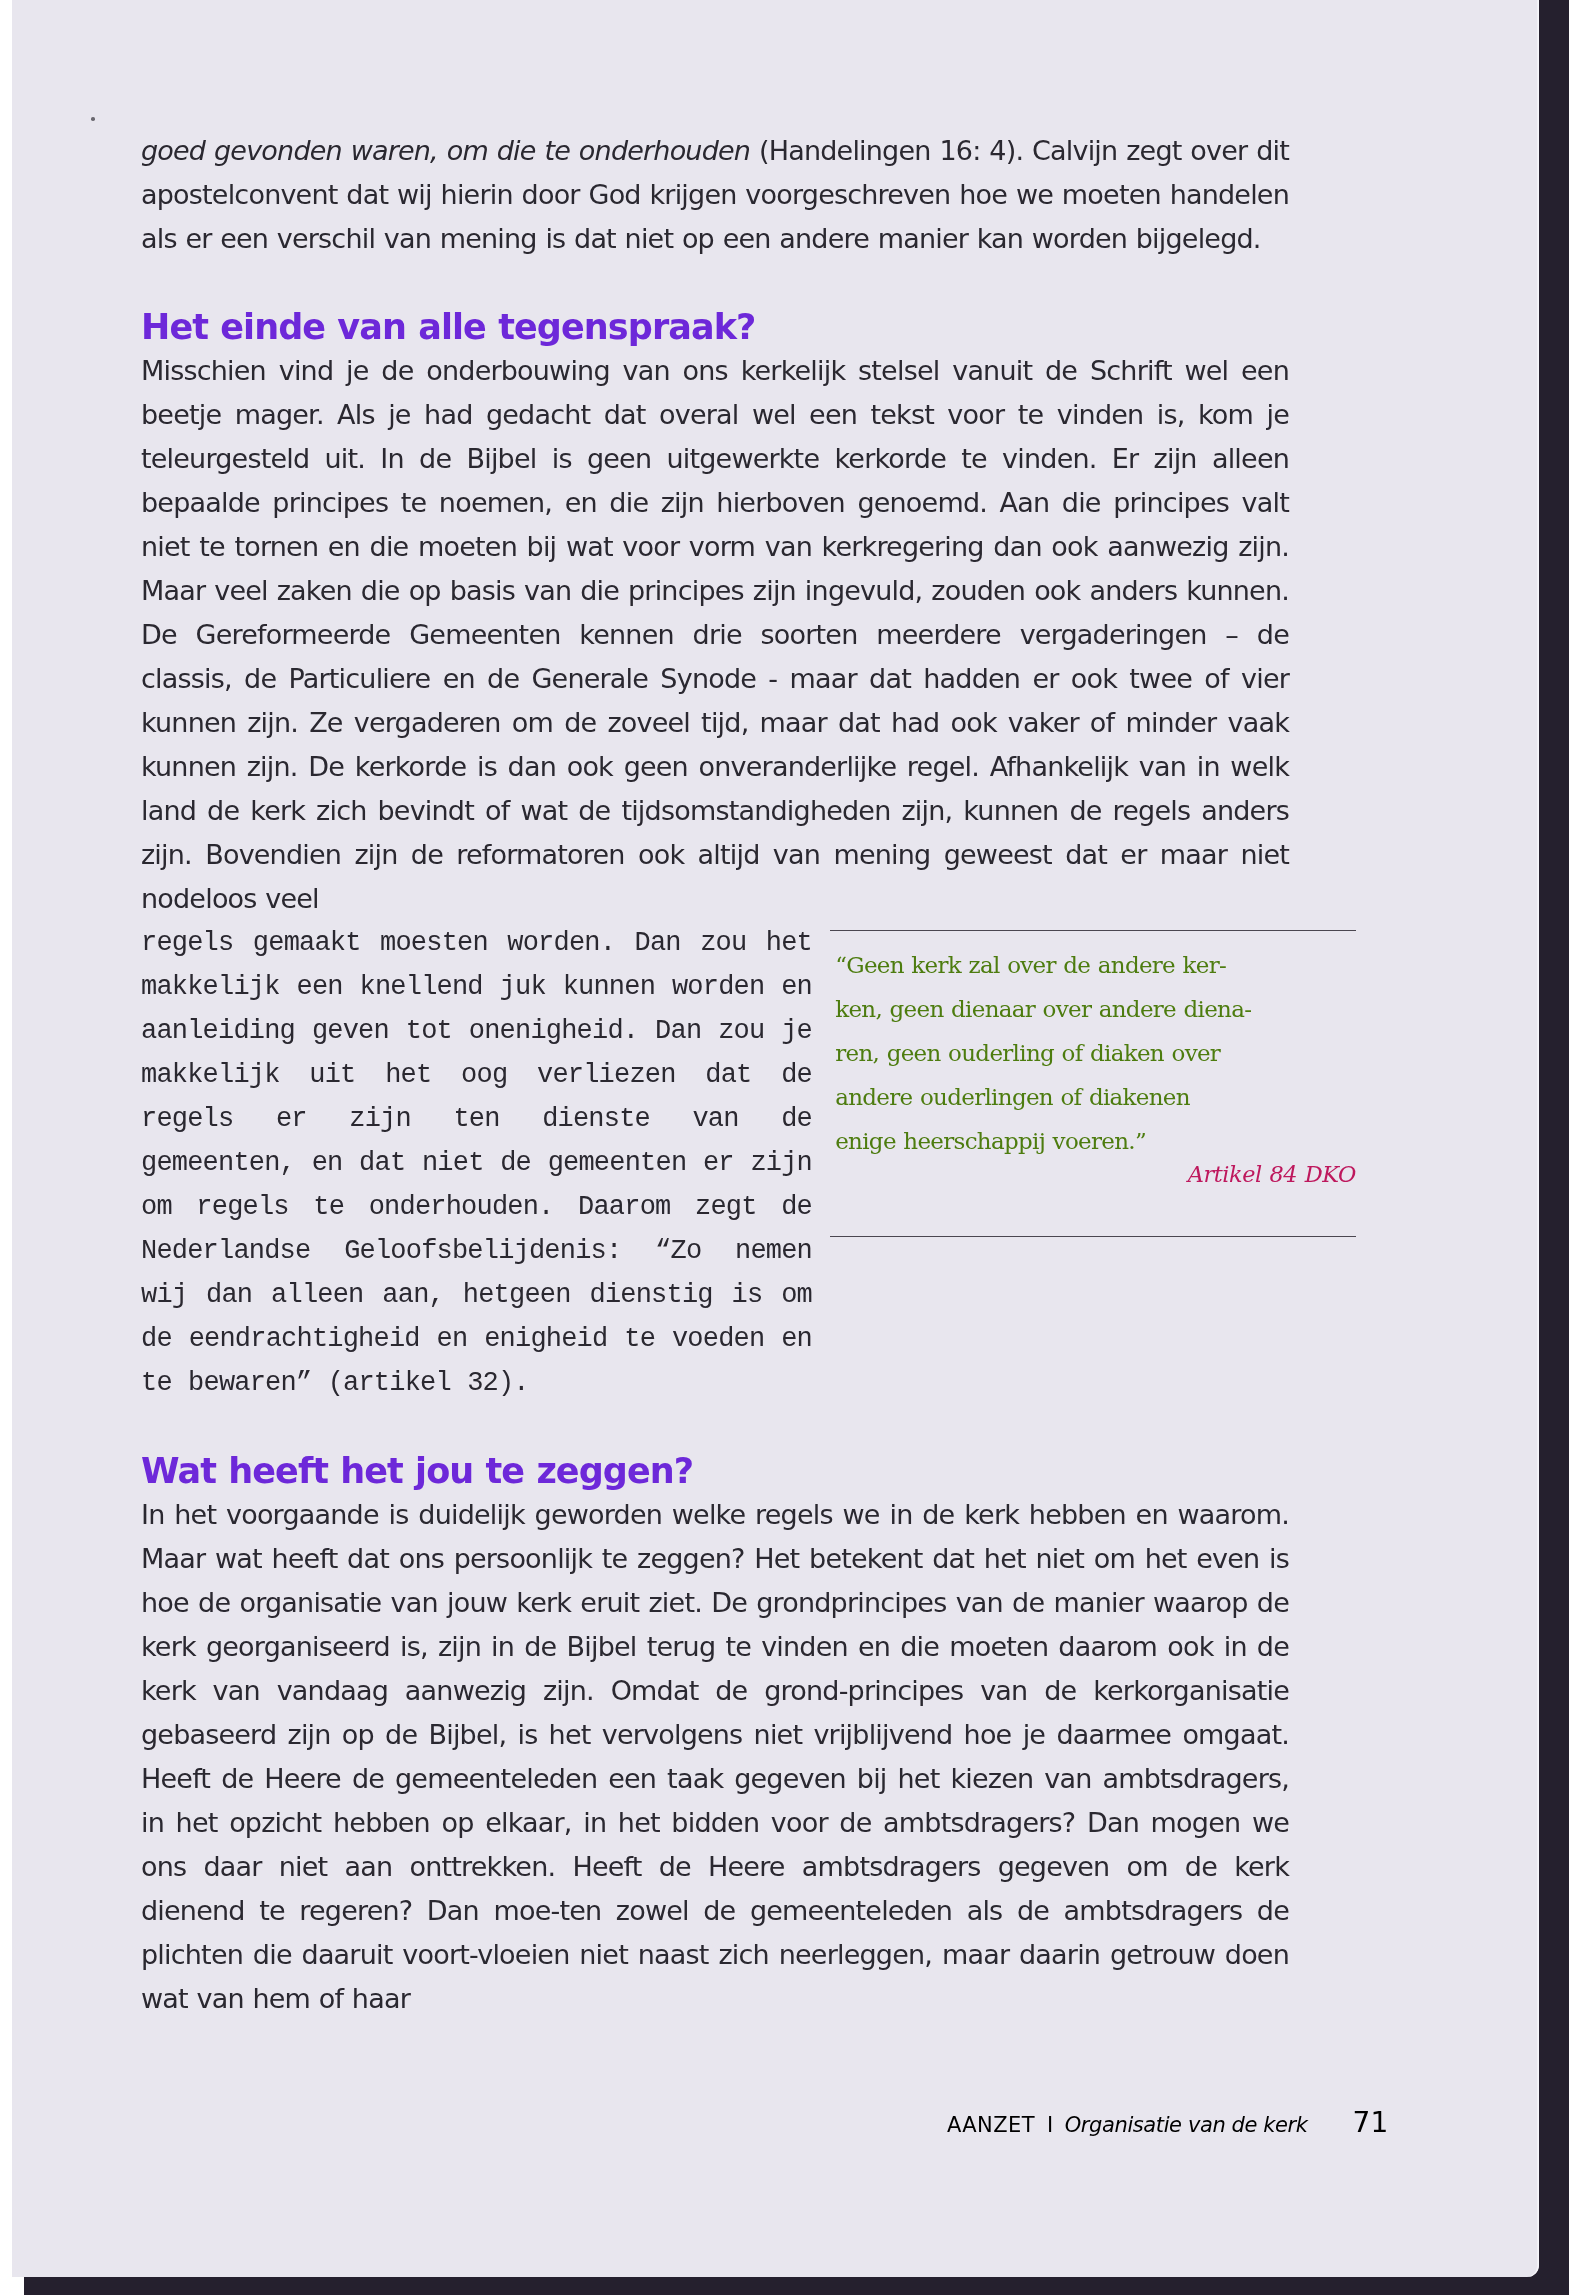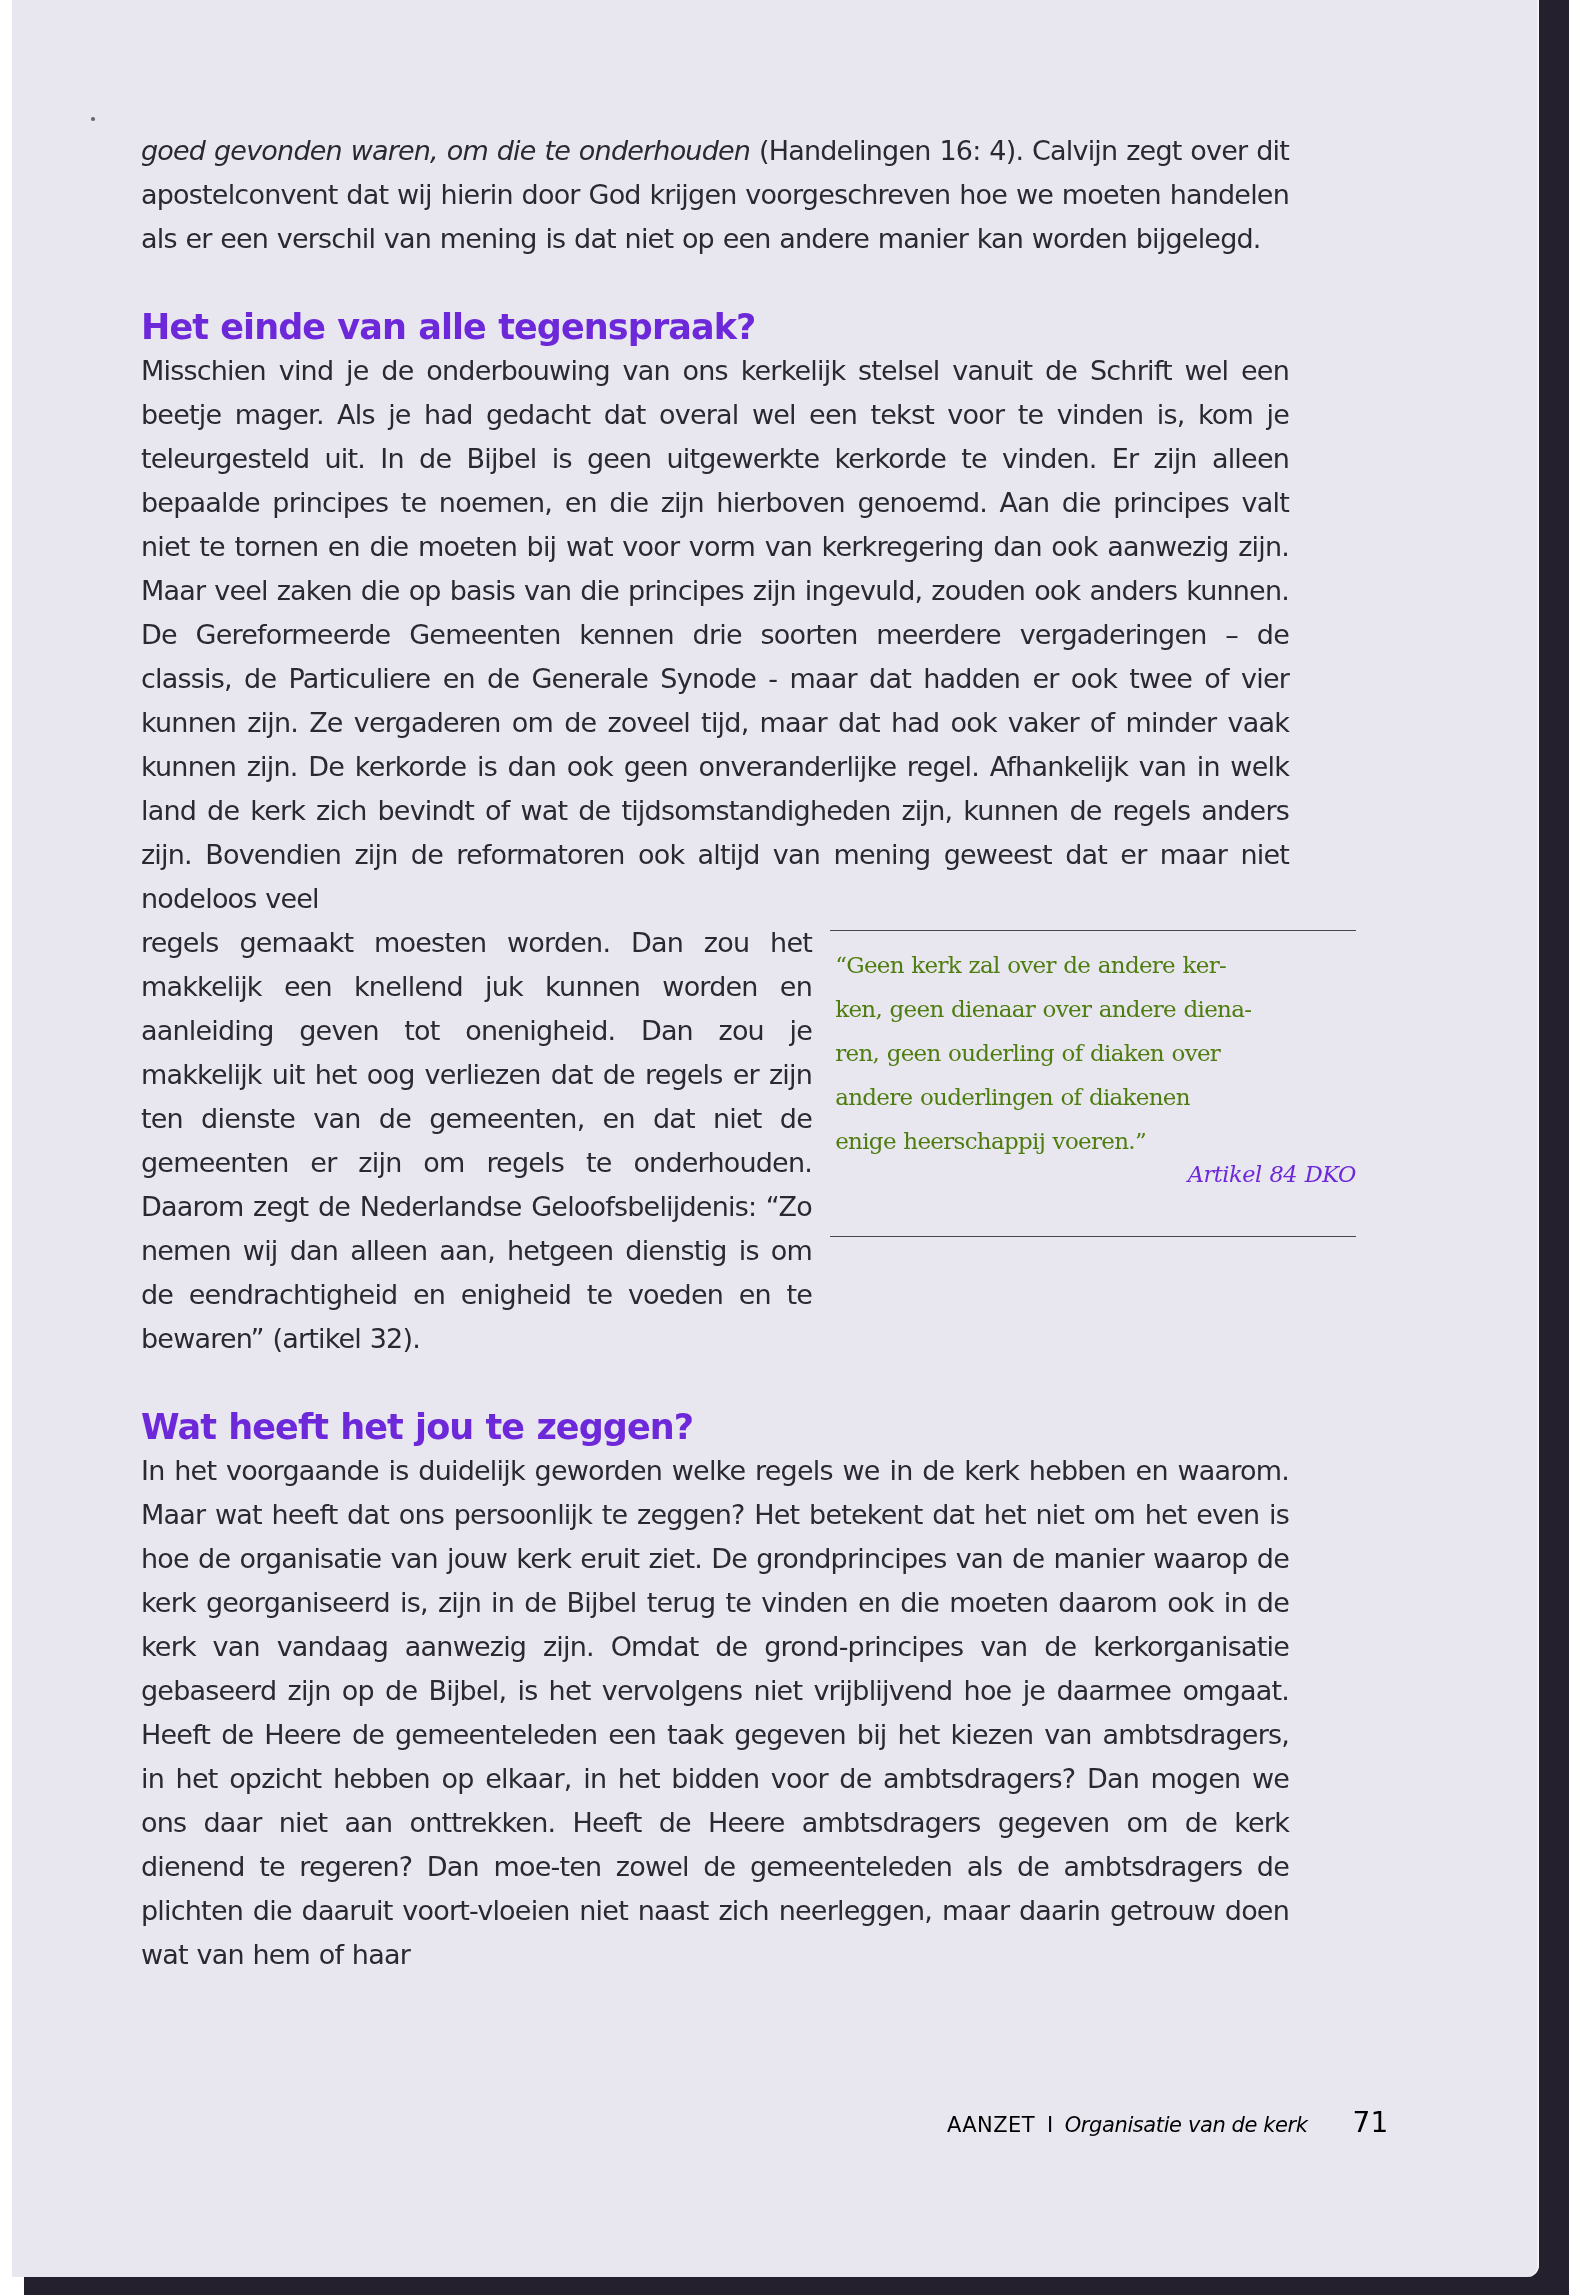--- a/index.html
+++ b/index.html
@@ -61,20 +61,21 @@
   .two-col {
     position: relative;
     display: flex;
     justify-content: space-between;
   }
   .left-col {
     width: 671px;
   }
   .left-col .p {
     text-align: justify;
+    font-family: Liberation Mono, monospace;
   }
   .sidebar {
     width: 526px;
     margin-right: -67px;
     margin-top: 8.6px;
     border-top: 1.7px solid #4a4650;
     border-bottom: 1.7px solid #4a4650;
     padding: 12px 0 8.6px 0;
     position: relative;
     left: 0;
@@ -87,21 +88,21 @@
     letter-spacing: -0.7px;
     color: #4d7c0f;
     margin: 0 0 0 5.2px;
   }
   .quote-src {
     font-family: "DejaVu Serif", serif;
     font-style: italic;
     font-size: 22.4px;
     line-height: 35px;
     text-align: right;
-    color: #6d28d9;
+    color: #be185d;
     letter-spacing: -0.4px;
     margin-top: -5.2px;
   }
   .footer {
     position: absolute;
     left: 935px;
     top: 2106px;
     font-family: "DejaVu Sans", sans-serif;
     font-size: 21px;
     color: #000000;

